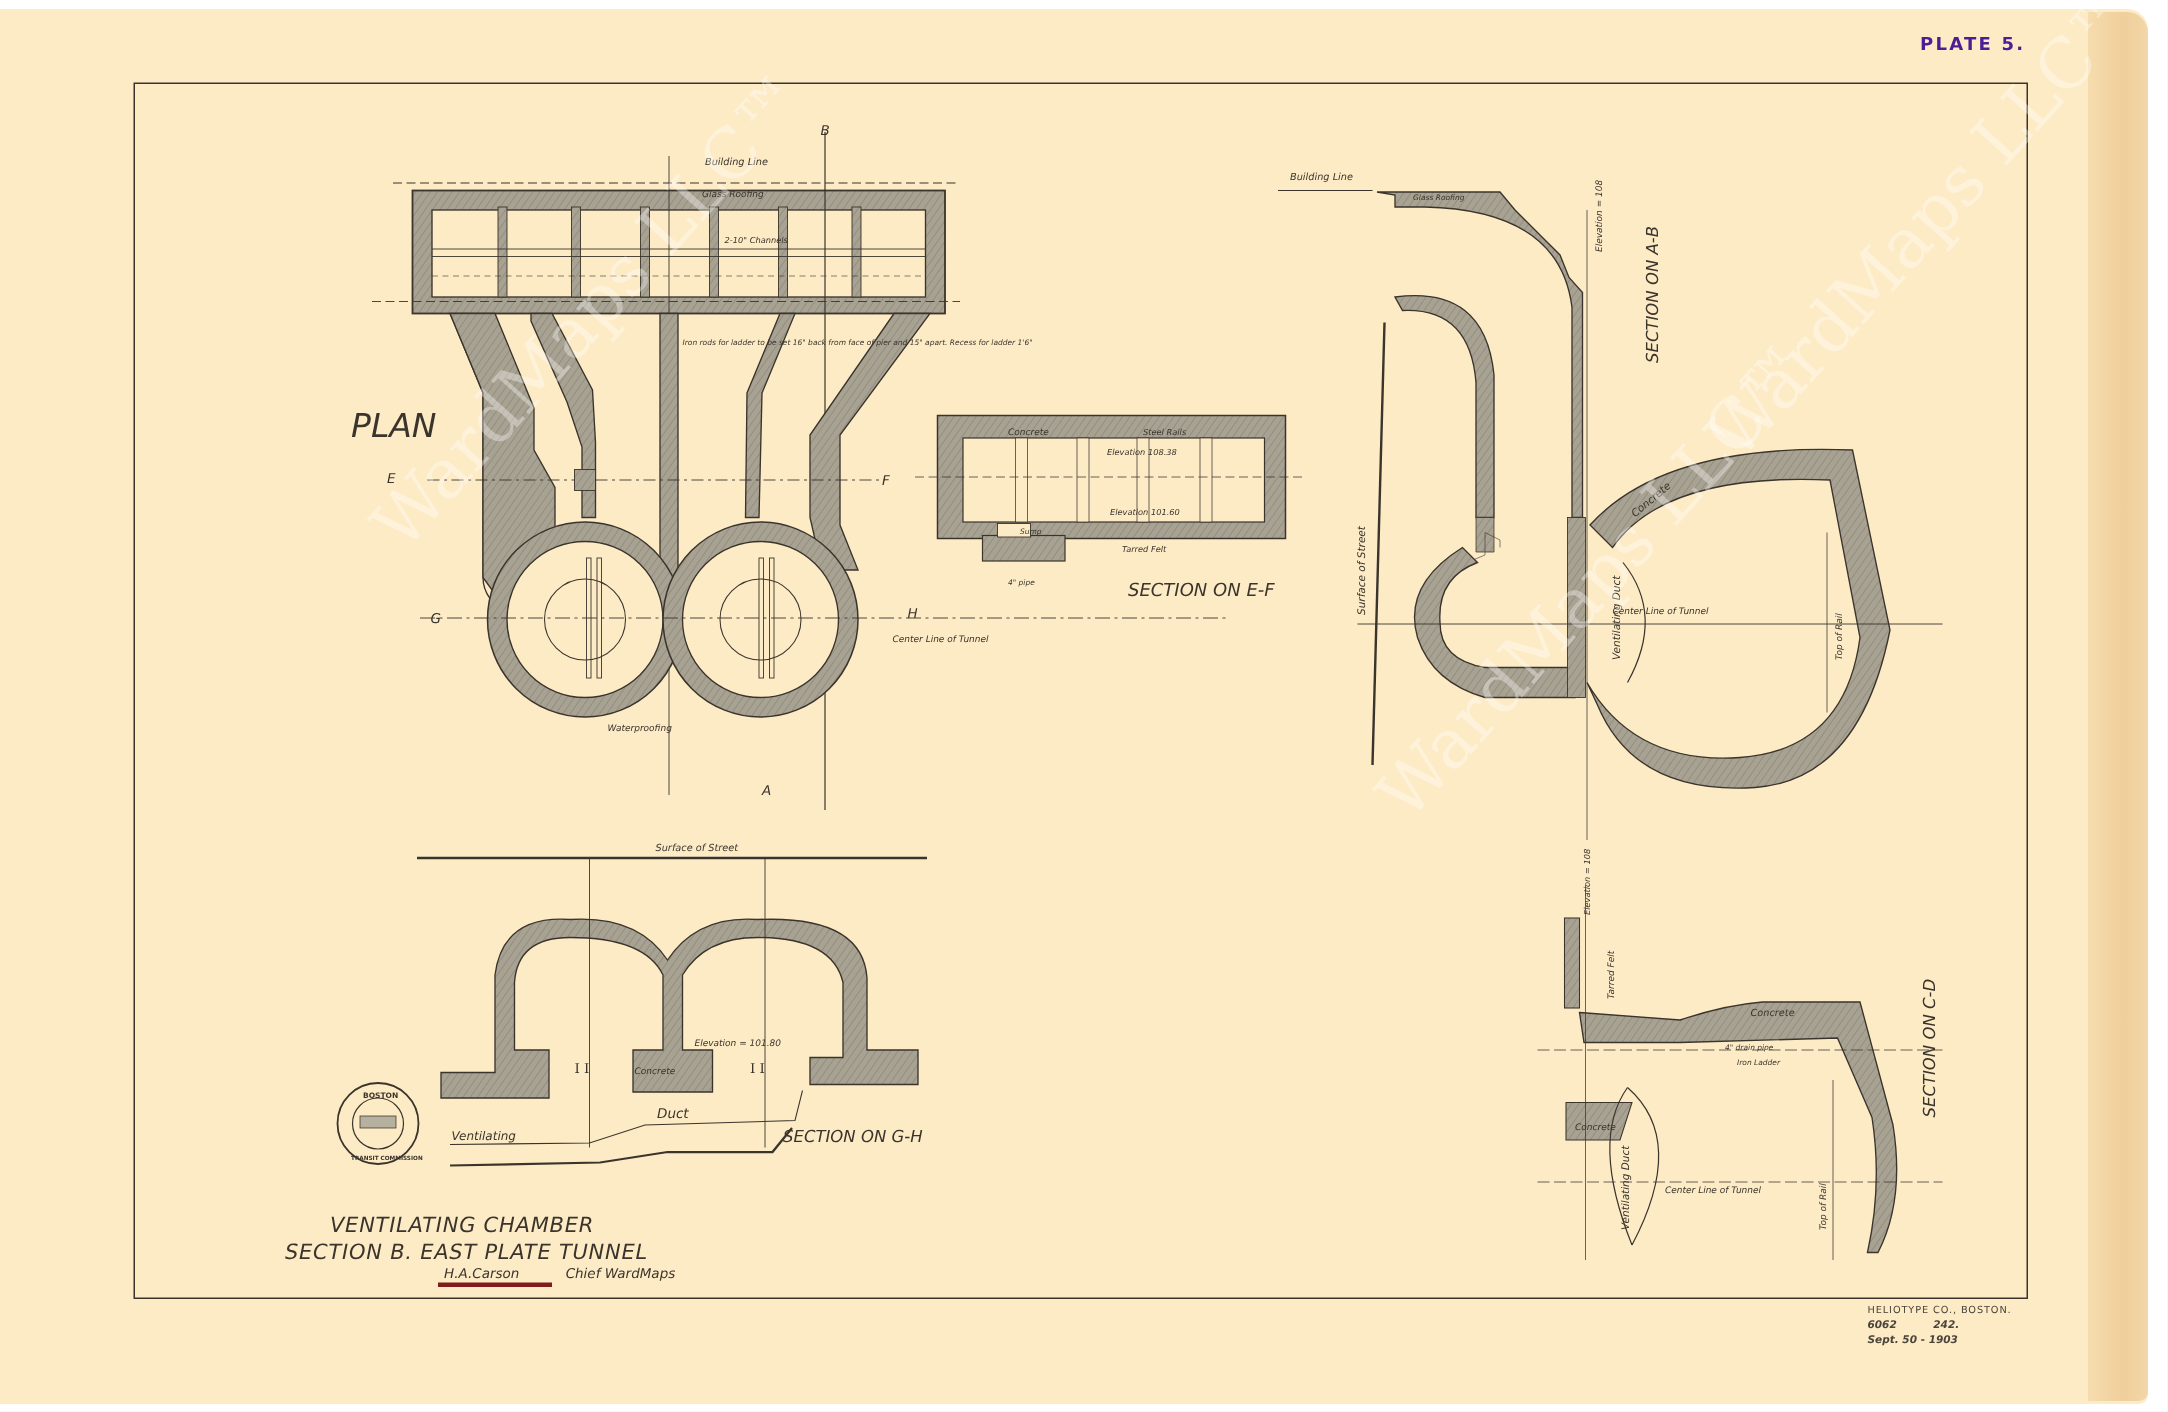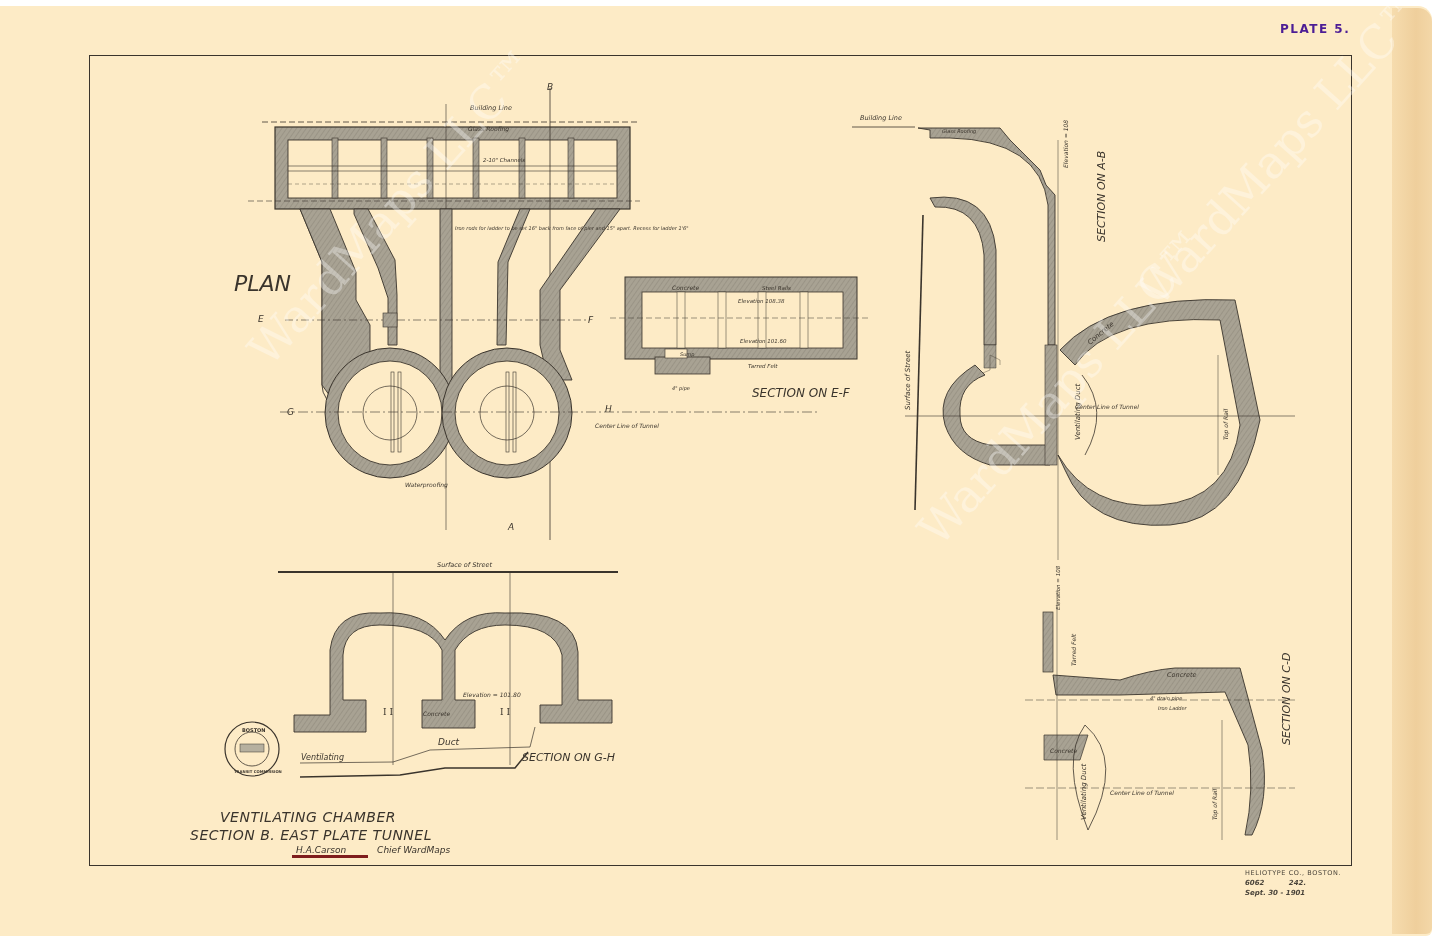--- a/index.html
+++ b/index.html
@@ -253,18 +253,18 @@
 </div>
 
 <div class="sig">
   <span class="name">H.A.Carson</span>
   <span>Chief WardMaps</span>
 </div>
 
 <div class="imprint">
   <div class="pub">HELIOTYPE CO., BOSTON.</div>
   <div class="hand" style="white-space:pre;">6062          242.</div>
-  <div class="hand">Sept. 30 - 1901</div>
+  <div class="hand">Sept. 50 - 1903</div>
 </div>
 
 <div class="watermark" style="left:190px; top:180px;">WardMaps LLC™</div>
 <div class="watermark" style="left:860px; top:360px;">WardMaps LLC™</div>
 <div class="watermark" style="left:1080px; top:120px;">WardMaps LLC™</div>
 
 </body></html>

